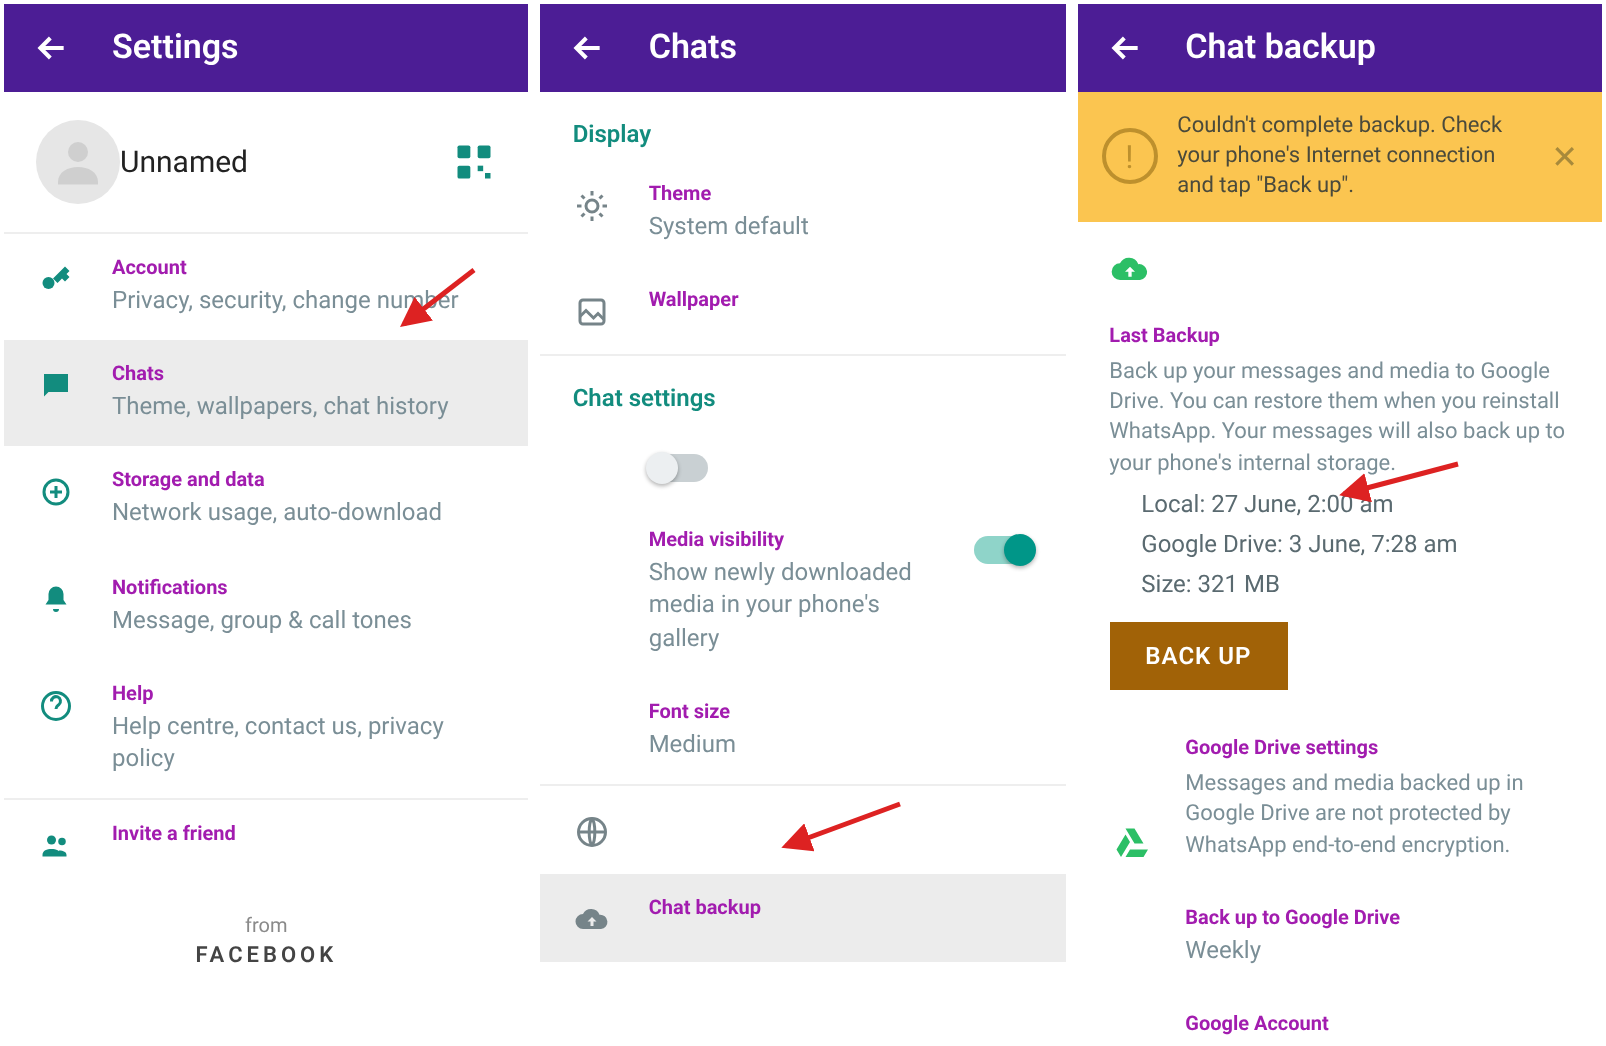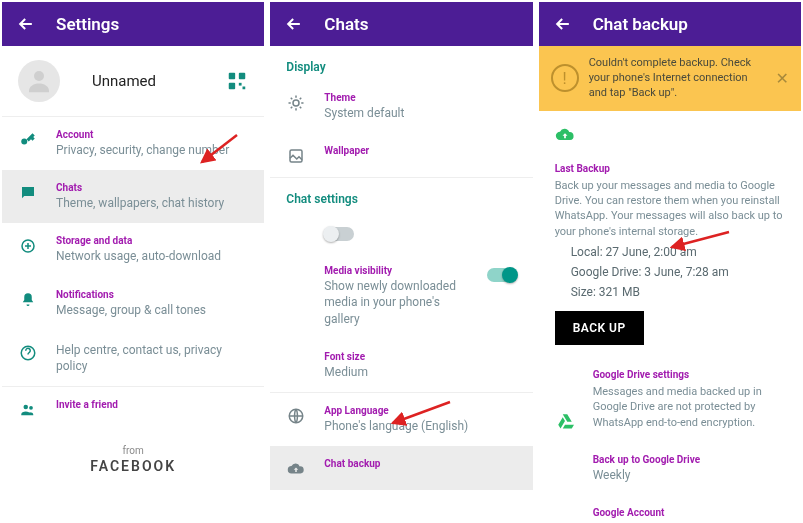--- a/index.html
+++ b/index.html
@@ -2,45 +2,45 @@
 <html><head>
 <meta charset="utf-8">
 <style>
   * { box-sizing: border-box; margin: 0; padding: 0; font-family: -apple-system, Roboto, Arial, sans-serif; }
   body { background: #fff; width: 803px; height: 523px; overflow: hidden; display: flex; gap: 6px; padding: 2px; }
   .panel { flex: 1; background: #fff; display: flex; flex-direction: column; overflow: hidden; min-width: 0; }
   .appbar { background: #4c1d95; color: #fff; display: flex; align-items: center; padding: 12px 14px; gap: 20px; flex-shrink: 0; }
   .appbar .title { font-size: 17px; font-weight: 600; }
   .icon { display: inline-flex; align-items: center; justify-content: center; color: #8b9a9f; }
   .appbar .icon { color: #fff; }
-  .profile { display: flex; align-items: center; padding: 14px 16px; gap: 32px; }
+  .profile { display: flex; align-items: center; padding: 14px 16px; gap: 0; }
   .avatar { width: 42px; height: 42px; border-radius: 50%; background: #e6e6e6; display: flex; align-items: center; justify-content: center; }
   .profile-name { font-size: 15px; color: #222; flex: 1; }
   .qr { color: #128c7e; }
   .row { display: flex; align-items: flex-start; padding: 12px 16px; gap: 18px; }
   .row.sel { background: #ececec; }
   .row .ic { width: 20px; flex-shrink: 0; padding-top: 2px; display:flex; justify-content:center; }
   .row .txt { flex: 1; min-width: 0; }
   .row .ttl { font-size: 10px; color: #a21caf; margin-bottom: 2px; font-weight: bold; }
   .row .sub { font-size: 12px; color: #7a8e96; line-height: 1.35; }
   .section-head { font-size: 12px; color: #128c7e; font-weight: 600; padding: 14px 16px 6px; }
   .toggle { width: 30px; height: 14px; border-radius: 7px; background: #c9d0d3; position: relative; margin-top: 3px; flex-shrink:0;}
   .toggle::after { content:""; position:absolute; width:16px; height:16px; border-radius:50%; background:#eceff1; top:-1px; left:-1px; box-shadow:0 1px 2px rgba(0,0,0,.3);}
   .toggle.on { background:#8fd4c9; }
   .toggle.on::after { background:#009688; left:auto; right:-1px; }
   .footer { text-align:center; padding: 14px 0; font-size:10px; color:#8a8a8a; }
-  .footer .fb { letter-spacing:2px; font-size:14px; color:#444; font-weight:600; margin-top:2px;}
+  .footer .fb { letter-spacing:2px; font-size:11px; color:#444; font-weight:600; margin-top:2px;}
   .banner { background:#fbc550; display:flex; align-items:center; padding:10px 12px; gap:10px; }
   .banner .msg { font-size:11px; color:#4a4a3b; line-height:1.35; flex:1;}
   .banner-ic { width:28px; height:28px; border:2px solid #bd902d; border-radius:50%; display:flex; align-items:center; justify-content:center; color:#bd902d; flex-shrink:0;}
   .banner-close { color:#a88a3b; font-size:16px; }
   .green-title { color:#128c7e; font-weight:600; }
   .desc { font-size:11px; color:#7a8e96; line-height:1.4; margin-top:4px; }
   .info-line { font-size:12px; color:#5a6a70; margin-top:6px;padding-left:16px; }
-  .backup-btn { background:#000000; color:#fff; border:none; font-size:12px; font-weight:600; letter-spacing:.5px; padding:10px 18px; margin-top:12px; cursor:pointer;}
+  .backup-btn { background:#a16207; color:#fff; border:none; font-size:12px; font-weight:600; letter-spacing:.5px; padding:10px 18px; margin-top:12px; cursor:pointer;}
   .div { height:1px; background:#eee; margin:0;}
   .arrow { position:absolute; pointer-events:none; }
   .panel { position:relative; }
 </style>
 </head>
 <body>
 
 <div class="panel">
   <div class="appbar">
     <span class="icon">
@@ -116,20 +116,21 @@
       </div>
   </div>
   <div class="row">
     <div class="ic icon">
         <svg width="18" height="18" viewBox="0 0 24 24" fill="none" stroke="#128c7e" stroke-width="2">
           <circle cx="12" cy="12" r="9"></circle>
           <path d="M9 9a3 3 0 115 2c-1 1-2 1-2 3M12 17h0"></path>
         </svg>
       </div>
     <div class="txt">
+        <div class="ttl">Help</div>
         <div class="sub">Help centre, contact us, privacy policy</div>
       </div>
   </div>
   <div class="div"></div>
   <div class="row">
     <div class="ic icon">
         <svg width="18" height="18" viewBox="0 0 24 24" fill="#128c7e">
           <circle cx="9" cy="8" r="3"></circle>
           <circle cx="16" cy="9" r="2.5"></circle>
           <path d="M3 18c0-3 3-4 6-4s6 1 6 4v1H3zM14 15c3 0 5 1 5 3v1h-5"></path>
@@ -208,24 +209,20 @@
       </div>
   </div>
   <div class="div"></div>
   <div class="row">
     <div class="ic icon">
         <svg width="18" height="18" viewBox="0 0 24 24" fill="none" stroke="#768489" stroke-width="2">
           <circle cx="12" cy="12" r="9"></circle>
           <path d="M3 12h18M12 3c2.5 3 2.5 15 0 18M12 3c-2.5 3-2.5 15 0 18"></path>
         </svg>
       </div>
-    <div class="txt">
-        <div class="ttl">App Language</div>
-        <div class="sub">Phone's language (English)</div>
-      </div>
   </div>
   <div class="row sel">
     <div class="ic icon">
         <svg width="18" height="18" viewBox="0 0 24 24" fill="#768489">
           <path d="M6 18a5 5 0 010-10 6 6 0 0111 .5A4.5 4.5 0 0118 18zM12 10l-3 3h2v3h2v-3h2z"></path>
         </svg>
       </div>
     <div class="txt">
         <div class="ttl">Chat backup</div>
       </div>

